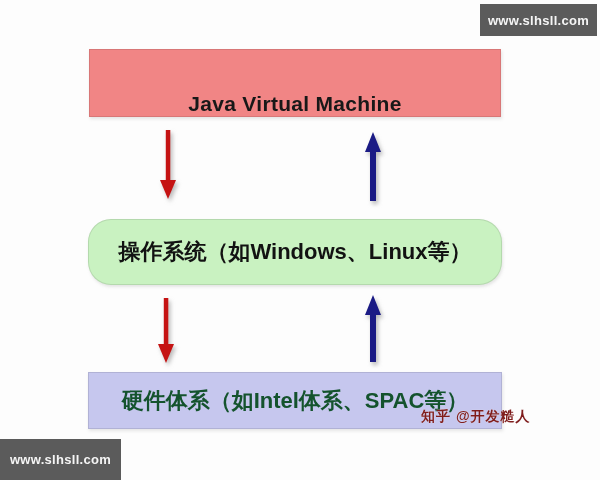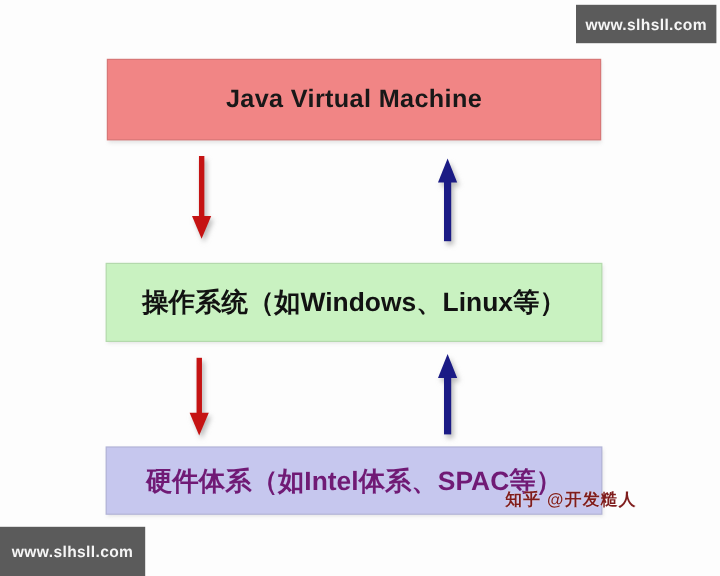--- a/index.html
+++ b/index.html
@@ -26,25 +26,25 @@
     border: 1px solid rgba(0,0,0,0.10);
     box-sizing: border-box;
     box-shadow: 1px 2px 3px rgba(160,160,160,0.25);
   }
   .node-jvm {
     left: 89px; top: 49px; width: 412px; height: 68px;
     font-size: 21px; letter-spacing: 0.3px; color: #181818;
   }
   .node-os {
     left: 88px; top: 219px; width: 414px; height: 66px;
-    font-size: 22px; color: #121212;
+    font-size: 22px; color: #121212; border-radius: 23px;
   }
   .node-hw {
     left: 88px; top: 372px; width: 414px; height: 57px;
-    font-size: 22px; color: #701a75;
+    font-size: 22px; color: #14532d;
   }
   
   .arrow {
     position: absolute;
     filter: drop-shadow(2.5px 3px 2px rgba(130,130,130,0.55));
   }
   .arrow-red-1  { left: 158px; top: 130px; }
   .arrow-blue-1 { left: 363px; top: 131px; }
   .arrow-red-2  { left: 156px; top: 298px; }
   .arrow-blue-2 { left: 363px; top: 294px; }
@@ -77,21 +77,21 @@
 </style>
 </head>
 <body>
 
 <div class="canvas">
 
   <div class="site-badge top-right">
     <span>www.slhsll.com</span>
   </div>
 
-  <div class="node node-jvm" style="background-color: rgb(241, 133, 133);">
+  <div class="node node-jvm" style="background-color: rgb(241, 133, 133); align-items: flex-end;">
     <span>Java Virtual Machine</span>
   </div>
 
   <svg class="arrow arrow-red-1" width="20" height="70" viewBox="0 0 20 70">
     <g fill="#c51313">
       <rect x="7.8" y="0" width="4.5" height="52"></rect>
       <polygon points="2,50 18,50 10,69"></polygon>
     </g>
   </svg>
   <svg class="arrow arrow-blue-1" width="20" height="71" viewBox="0 0 20 71">

